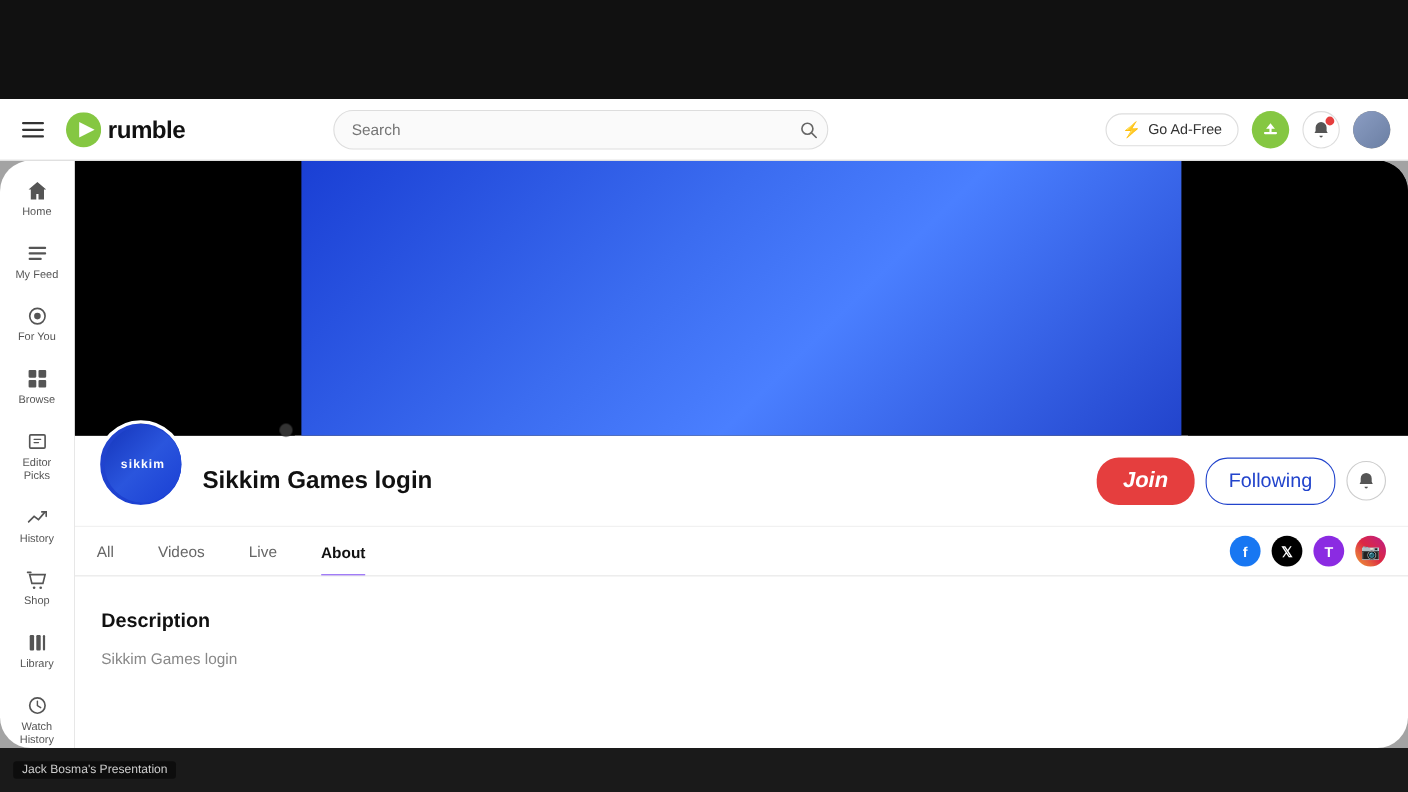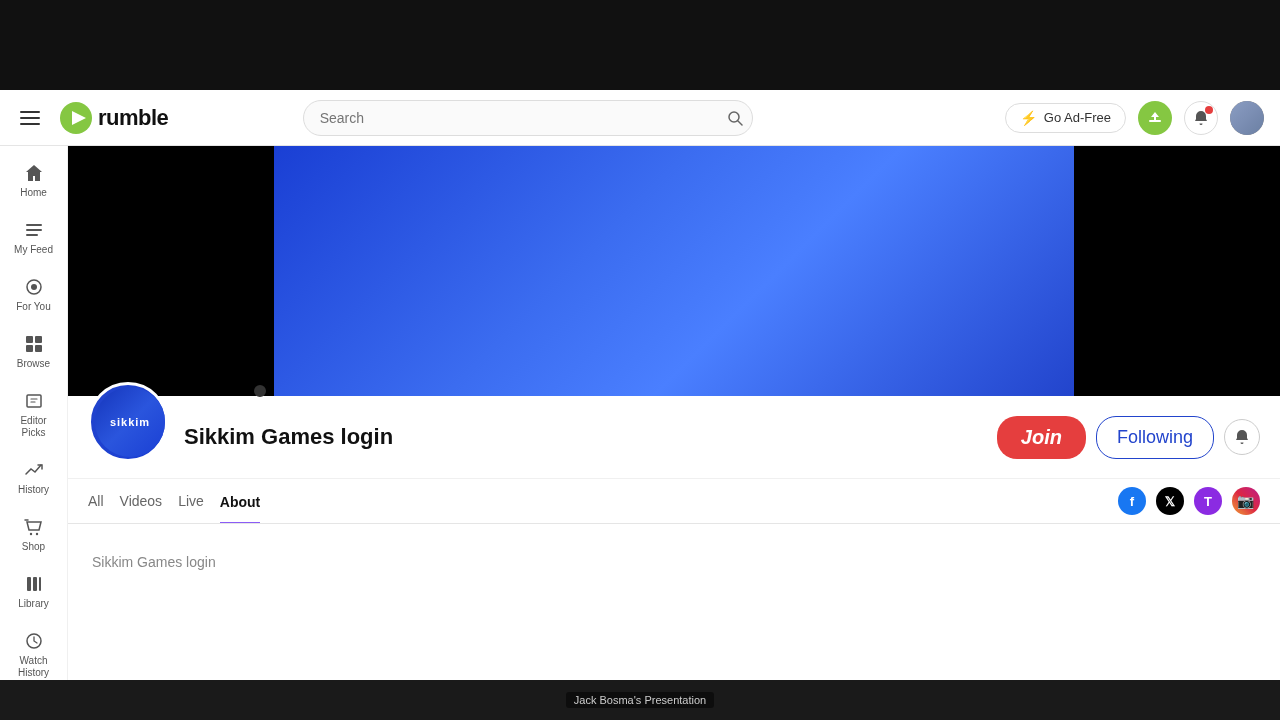--- a/index.html
+++ b/index.html
@@ -189,20 +189,21 @@
       height: 100%;
       background: linear-gradient(135deg, #8b9dc3 0%, #6b7fa3 100%);
       border-radius: 50%;
     }
 
     
     .body-area {
       display: flex;
       flex: 1;
       overflow: hidden;
+      border-radius: 28px;
     }
 
     
     .sidebar {
       width: 68px;
       background: #fff;
       border-right: 1px solid #f0f0f0;
       display: flex;
       flex-direction: column;
       align-items: center;
@@ -376,21 +377,21 @@
       cursor: pointer;
       color: #666;
     }
 
     
     .channel-tabs {
       display: flex;
       align-items: center;
       padding: 0 20px;
       border-bottom: 1px solid #e5e5e5;
-      gap: 16px;
+      gap: 40px;
     }
 
     .channel-tab {
       padding: 14px 0 12px;
       font-size: 14px;
       color: #666;
       cursor: pointer;
       border-bottom: 2px solid transparent;
       font-weight: 400;
       text-decoration: none;
@@ -478,21 +479,20 @@
     .bottom-bar {
       position: absolute;
       bottom: 0;
       left: 0;
       right: 0;
       height: 40px;
       background: #1a1a1a;
       display: flex;
       align-items: center;
       padding: 0 12px;
-      justify-content: center;
     }
 
     .presentation-label {
       font-size: 11px;
       color: #ccc;
       background: rgba(0,0,0,0.5);
       padding: 2px 8px;
       border-radius: 3px;
     }
 
@@ -699,20 +699,21 @@
           <div class="tab-social-icons">
             <div class="social-icon" style="background:#1877f2; color:white; font-weight:700; font-size:13px;">f</div>
             <div class="social-icon" style="background:#000; color:white; font-weight:700; font-size:13px; border-radius:50%;">𝕏</div>
             <div class="social-icon" style="background:#8b2be2; color:white; font-weight:700; font-size:13px;">T</div>
             <div class="social-icon" style="background: linear-gradient(45deg,#f09433,#e6683c,#dc2743,#cc2366,#bc1888); font-size:14px;">📷</div>
           </div>
         </div>
 
         <div class="about-content">
           <div class="description-section">
+            <div class="section-title">Description</div>
             <div class="description-text">Sikkim Games login</div>
           </div>
         </div>
       </main>
     </div>
   </div>
 
   <div class="bottom-bar">
     <span class="presentation-label">Jack Bosma's Presentation</span>
   </div>

